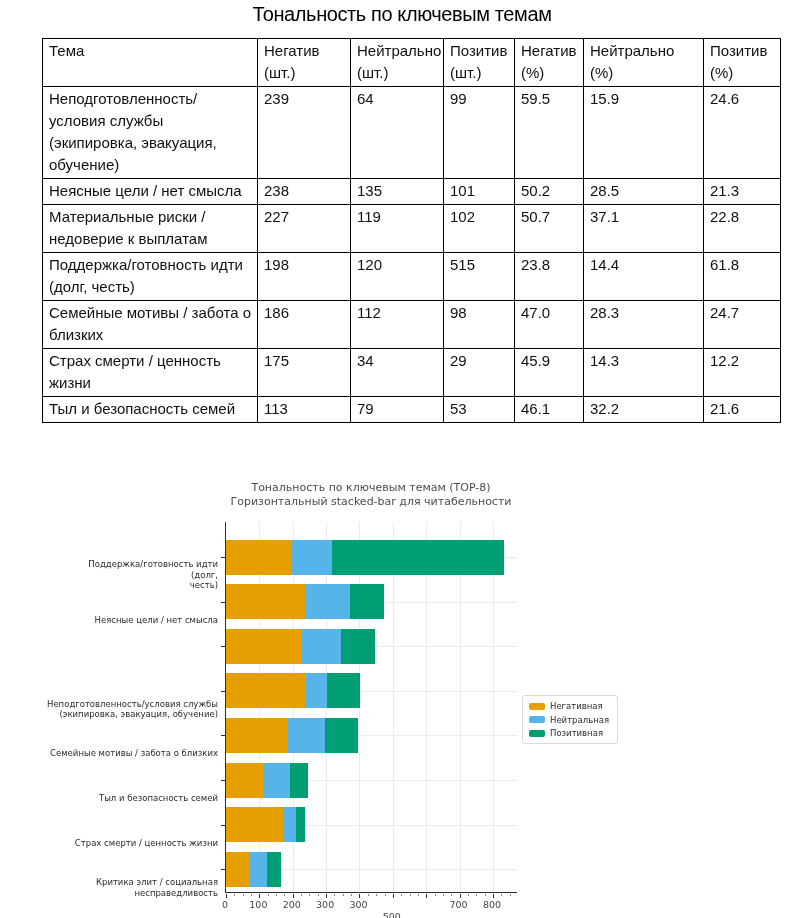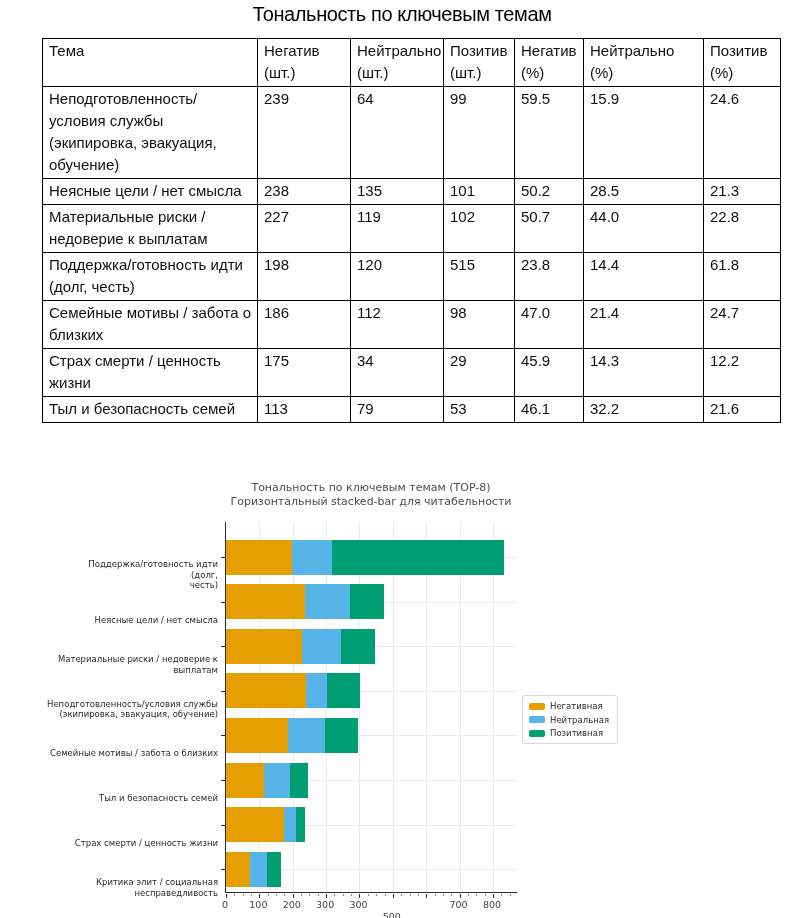--- a/index.html
+++ b/index.html
@@ -101,39 +101,39 @@
           <td>50.2</td>
           <td>28.5</td>
           <td>21.3</td>
         </tr>
         <tr>
           <td>Материальные риски / недоверие к выплатам</td>
           <td>227</td>
           <td>119</td>
           <td>102</td>
           <td>50.7</td>
-          <td>44.0</td>
+          <td>37.1</td>
           <td>22.8</td>
         </tr>
         <tr>
           <td>Поддержка/готовность идти (долг, честь)</td>
           <td>198</td>
           <td>120</td>
           <td>515</td>
           <td>23.8</td>
           <td>14.4</td>
           <td>61.8</td>
         </tr>
         <tr>
           <td>Семейные мотивы / забота о близких</td>
           <td>186</td>
           <td>112</td>
           <td>98</td>
           <td>47.0</td>
-          <td>21.4</td>
+          <td>28.3</td>
           <td>24.7</td>
         </tr>
         <tr>
           <td>Страх смерти / ценность жизни</td>
           <td>175</td>
           <td>34</td>
           <td>29</td>
           <td>45.9</td>
           <td>14.3</td>
           <td>12.2</td>
@@ -251,21 +251,20 @@
       <div class="bar-row" style="top: 329.7px;">
         <div class="bar-seg" style="width: 24.3611px; background: rgb(230, 159, 0);"></div>
         <div class="bar-seg" style="width: 16.352px; background: rgb(86, 180, 233);"></div>
         <div class="bar-seg" style="width: 14.016px; background: rgb(0, 158, 115);"></div>
       </div>
     </div>
 
   <div class="ylabels" id="ylabels">
       <div class="ylabel" style="top: 35px;">Поддержка/готовность идти<br>(долг,<br>честь)</div>
       <div class="ylabel" style="top: 79.6px;">Неясные цели / нет смысла</div>
-      <div class="ylabel" style="top: 124.2px;">Материальные риски / недоверие к<br>выплатам</div>
       <div class="ylabel" style="top: 168.8px;">Неподготовленность/условия службы<br>(экипировка, эвакуация, обучение)</div>
       <div class="ylabel" style="top: 213.4px;">Семейные мотивы / забота о близких</div>
       <div class="ylabel" style="top: 258px;">Тыл и безопасность семей</div>
       <div class="ylabel" style="top: 302.6px;">Страх смерти / ценность жизни</div>
       <div class="ylabel" style="top: 347.2px;">Критика элит / социальная<br>несправедливость</div>
     </div>
 
   <div id="xlabels">
       <div class="xlabel" style="left: 225px;">0</div>
       <div class="xlabel" style="left: 258.371px;">100</div>

